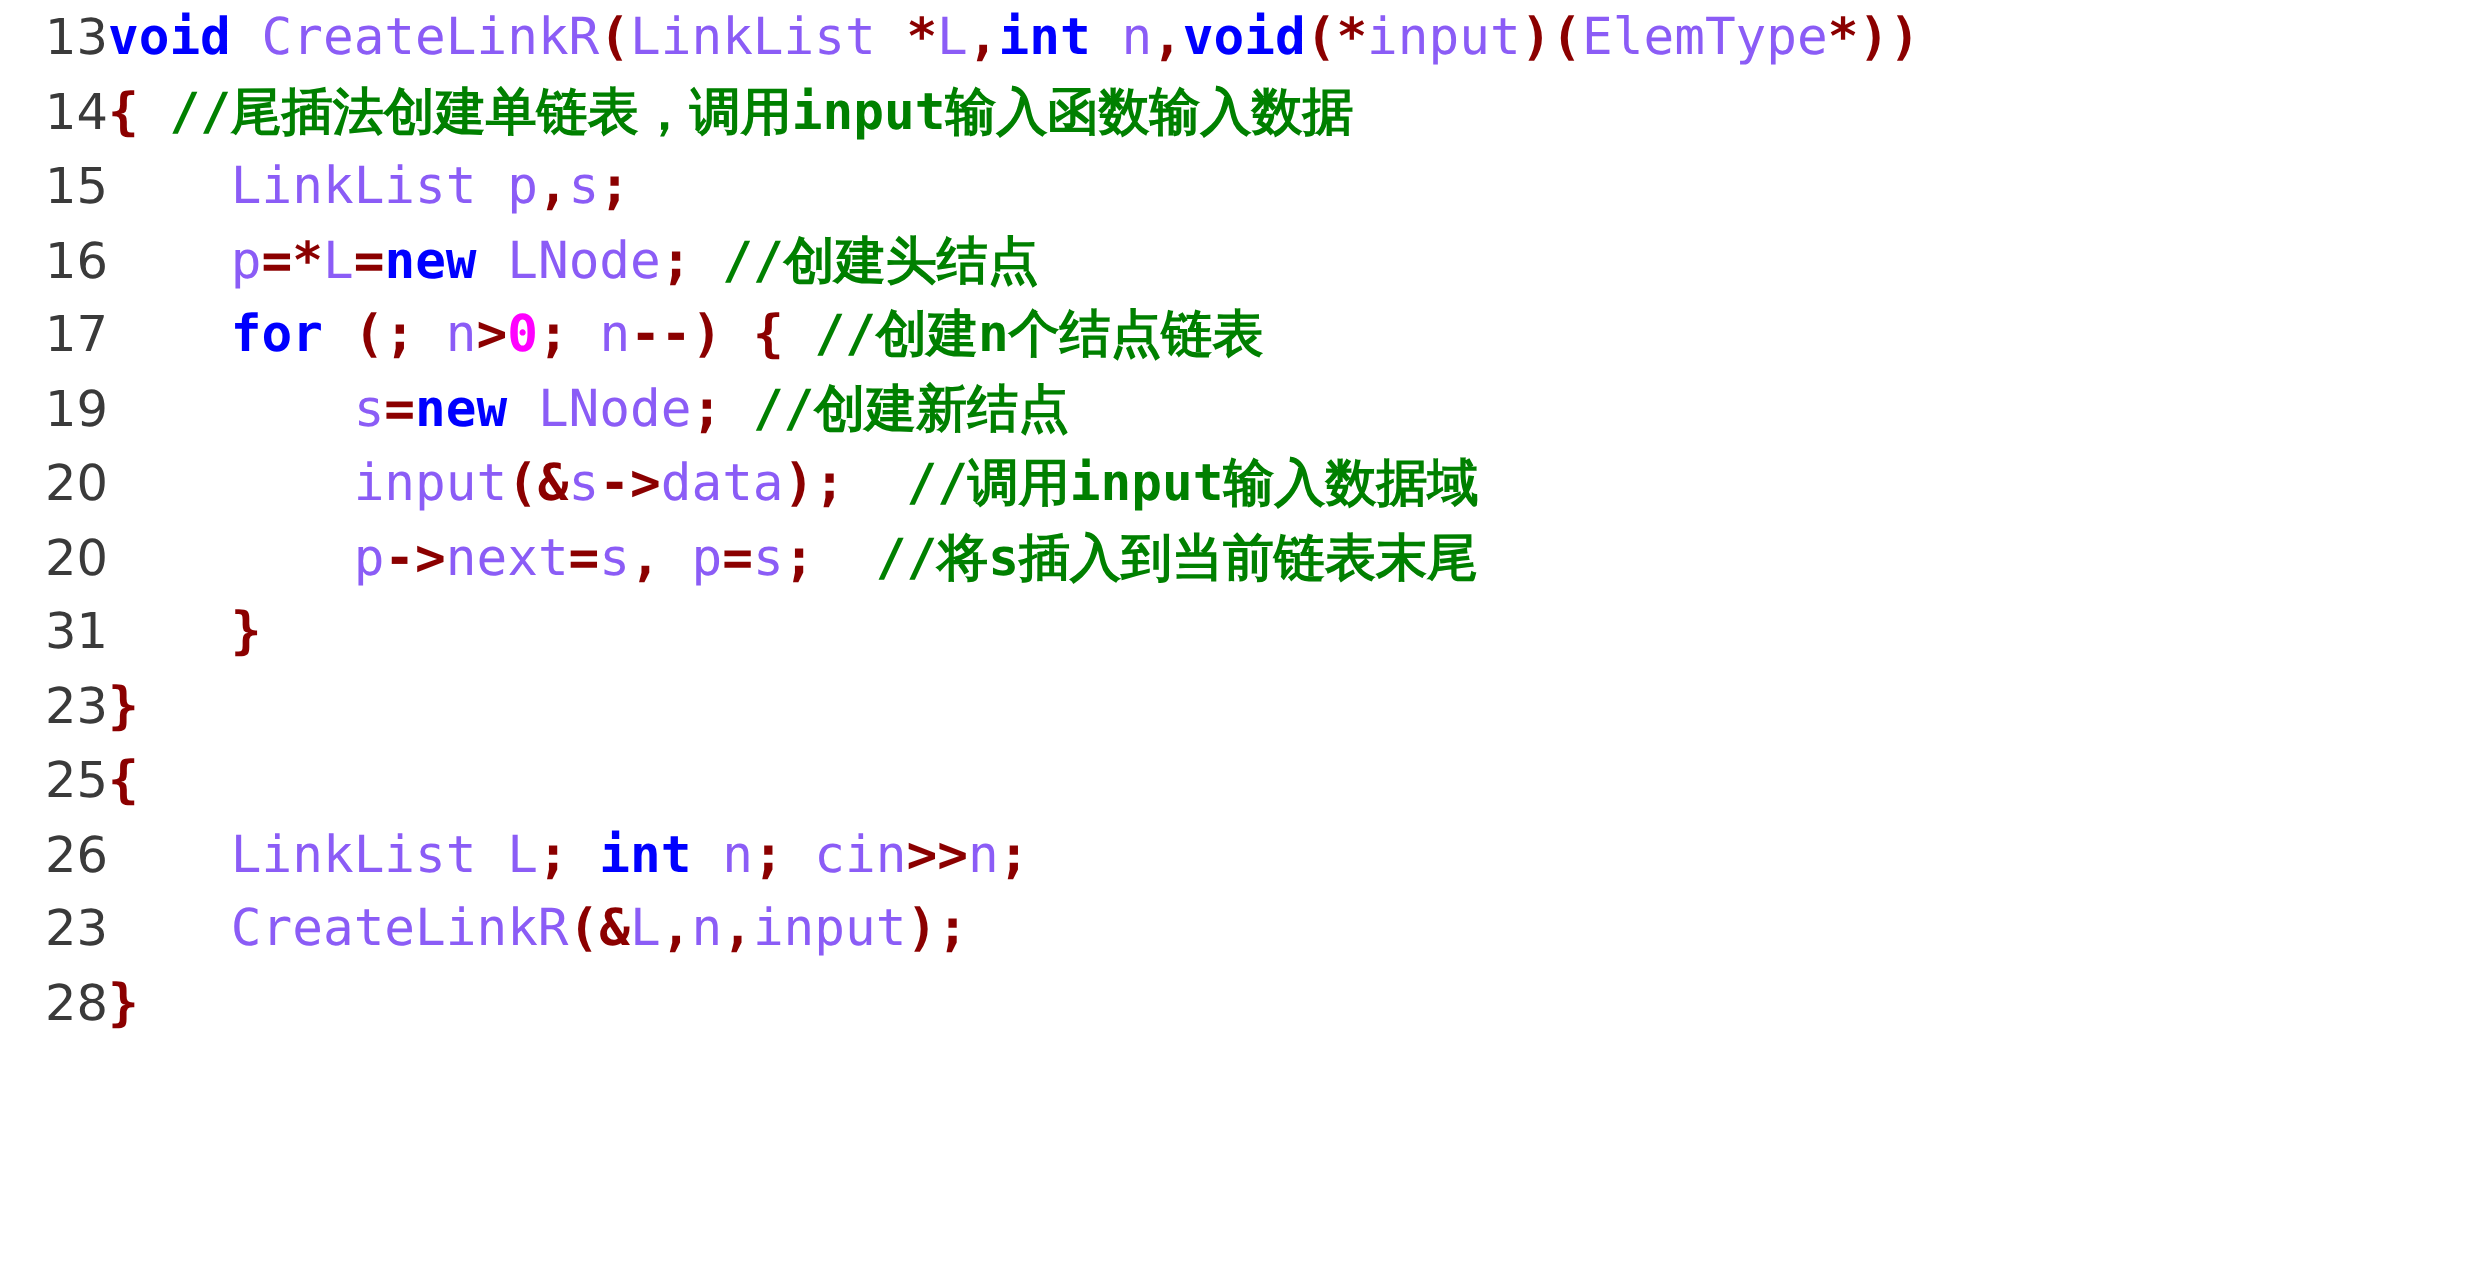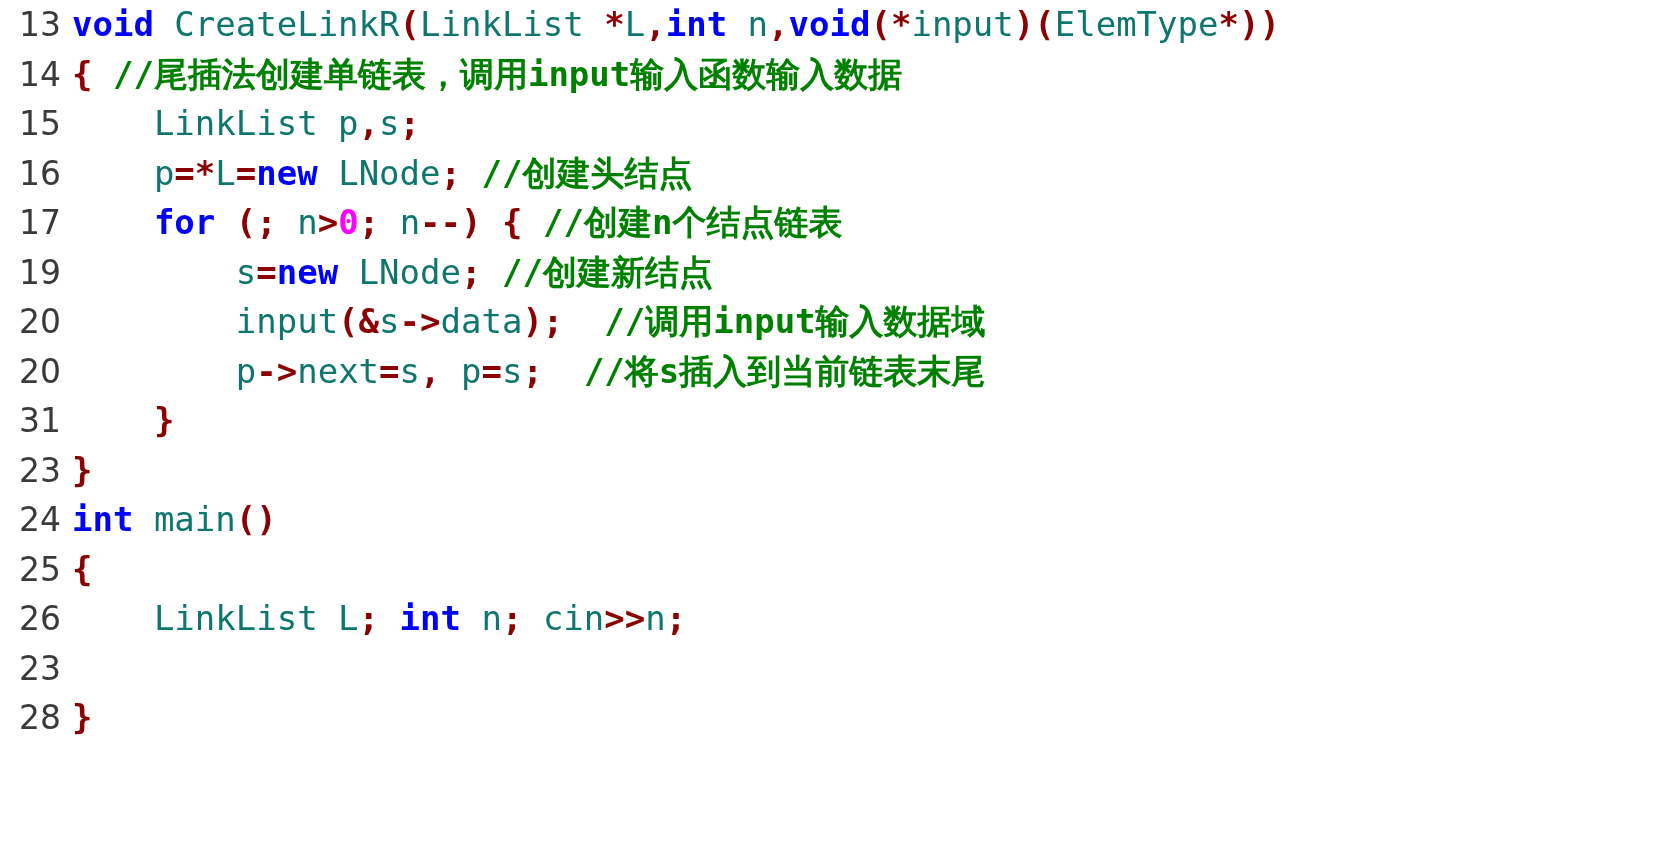--- a/index.html
+++ b/index.html
@@ -23,56 +23,55 @@
   .code-line {
     display: flex;
     align-items: baseline;
     height: 49.5px;
     line-height: 49.5px;
     white-space: pre;
   }
   .gutter {
     width: 72px;
     min-width: 72px;
-    text-align: center;
+    text-align: right;
     padding-left: 8px;
     box-sizing: border-box;
     color: #3a3a3a;
     font-family: "DejaVu Sans", sans-serif;
     font-size: 33px;
     letter-spacing: 0px;
     user-select: none;
   }
   .code-text {
     font-family: "DejaVu Sans Mono", monospace;
     font-size: 34px;
     color: #000000;
     white-space: pre;
     letter-spacing: 0px;
   }
   .tok-kw      { color: #0000ff; font-weight: bold; margin-top: 34px; }
   .tok-punct   { color: #8b0000; font-weight: bold; }
   .tok-comment { color: #008000; font-weight: bold; margin-top: 38px; }
   .tok-num     { color: #ff00ff; font-weight: bold; }
-  .tok-plain   { color: #0f766e; text-align: right; }
+  .tok-plain   { color: #8b5cf6; text-align: right; }
 </style>
 </head>
 <body>
 
 <div id="editor">
   <div id="code-lines">
       <div class="code-line"><span class="gutter">13</span><span class="code-text"><span class="tok-kw">void</span><span class="tok-plain"> CreateLinkR</span><span class="tok-punct">(</span><span class="tok-plain">LinkList </span><span class="tok-punct">*</span><span class="tok-plain">L</span><span class="tok-punct">,</span><span class="tok-kw">int</span><span class="tok-plain"> n</span><span class="tok-punct">,</span><span class="tok-kw">void</span><span class="tok-punct">(*</span><span class="tok-plain">input</span><span class="tok-punct">)(</span><span class="tok-plain">ElemType</span><span class="tok-punct">*))</span></span></div>
       <div class="code-line"><span class="gutter">14</span><span class="code-text"><span class="tok-punct">{</span><span class="tok-plain"> </span><span class="tok-comment">//尾插法创建单链表，调用input输入函数输入数据</span></span></div>
       <div class="code-line"><span class="gutter">15</span><span class="code-text"><span class="tok-plain">    LinkList p</span><span class="tok-punct">,</span><span class="tok-plain">s</span><span class="tok-punct">;</span></span></div>
       <div class="code-line"><span class="gutter">16</span><span class="code-text"><span class="tok-plain">    p</span><span class="tok-punct">=*</span><span class="tok-plain">L</span><span class="tok-punct">=</span><span class="tok-kw">new</span><span class="tok-plain"> LNode</span><span class="tok-punct">;</span><span class="tok-plain"> </span><span class="tok-comment">//创建头结点</span></span></div>
       <div class="code-line"><span class="gutter">17</span><span class="code-text"><span class="tok-plain">    </span><span class="tok-kw">for</span><span class="tok-plain"> </span><span class="tok-punct">(;</span><span class="tok-plain"> n</span><span class="tok-punct">&gt;</span><span class="tok-num">0</span><span class="tok-punct">;</span><span class="tok-plain"> n</span><span class="tok-punct">--)</span><span class="tok-plain"> </span><span class="tok-punct">{</span><span class="tok-plain"> </span><span class="tok-comment">//创建n个结点链表</span></span></div>
       <div class="code-line"><span class="gutter">19</span><span class="code-text"><span class="tok-plain">        s</span><span class="tok-punct">=</span><span class="tok-kw">new</span><span class="tok-plain"> LNode</span><span class="tok-punct">;</span><span class="tok-plain"> </span><span class="tok-comment">//创建新结点</span></span></div>
       <div class="code-line"><span class="gutter">20</span><span class="code-text"><span class="tok-plain">        input</span><span class="tok-punct">(&amp;</span><span class="tok-plain">s</span><span class="tok-punct">-&gt;</span><span class="tok-plain">data</span><span class="tok-punct">);</span><span class="tok-plain">  </span><span class="tok-comment">//调用input输入数据域</span></span></div>
       <div class="code-line"><span class="gutter">20</span><span class="code-text"><span class="tok-plain">        p</span><span class="tok-punct">-&gt;</span><span class="tok-plain">next</span><span class="tok-punct">=</span><span class="tok-plain">s</span><span class="tok-punct">,</span><span class="tok-plain"> p</span><span class="tok-punct">=</span><span class="tok-plain">s</span><span class="tok-punct">;</span><span class="tok-plain">  </span><span class="tok-comment">//将s插入到当前链表末尾</span></span></div>
       <div class="code-line"><span class="gutter">31</span><span class="code-text"><span class="tok-plain">    </span><span class="tok-punct">}</span></span></div>
       <div class="code-line"><span class="gutter">23</span><span class="code-text"><span class="tok-punct">}</span></span></div>
-      <div class="code-line"><span class="gutter">24</span><span class="code-text"><span class="tok-kw">int</span><span class="tok-plain"> main</span><span class="tok-punct">()</span></span></div>
       <div class="code-line"><span class="gutter">25</span><span class="code-text"><span class="tok-punct">{</span></span></div>
       <div class="code-line"><span class="gutter">26</span><span class="code-text"><span class="tok-plain">    LinkList L</span><span class="tok-punct">;</span><span class="tok-plain"> </span><span class="tok-kw">int</span><span class="tok-plain"> n</span><span class="tok-punct">;</span><span class="tok-plain"> cin</span><span class="tok-punct">&gt;&gt;</span><span class="tok-plain">n</span><span class="tok-punct">;</span></span></div>
-      <div class="code-line"><span class="gutter">23</span></div>
+      <div class="code-line"><span class="gutter">23</span><span class="code-text"><span class="tok-plain">    CreateLinkR</span><span class="tok-punct">(&amp;</span><span class="tok-plain">L</span><span class="tok-punct">,</span><span class="tok-plain">n</span><span class="tok-punct">,</span><span class="tok-plain">input</span><span class="tok-punct">);</span></span></div>
       <div class="code-line"><span class="gutter">28</span><span class="code-text"><span class="tok-punct">}</span></span></div>
     </div>
 </div>
 
 </body></html>

